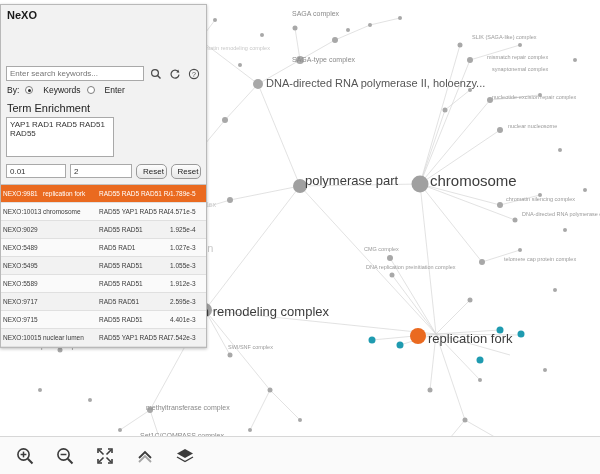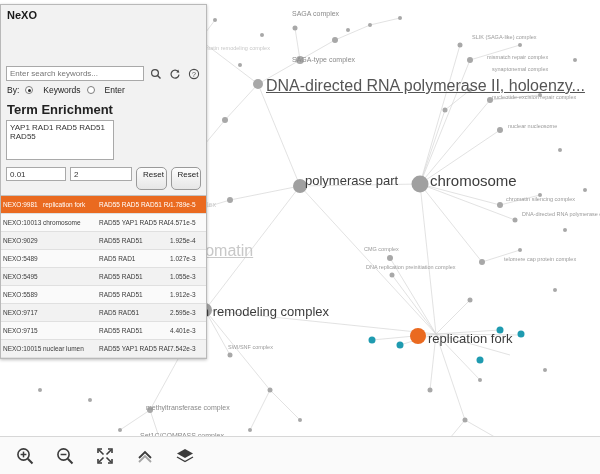--- a/index.html
+++ b/index.html
@@ -28,21 +28,21 @@
     height: 474px;
   }
   .node-label {
     position: absolute;
     color: #4a4a4a;
     white-space: nowrap;
     pointer-events: none;
   }
   .label-xl { font-size: 15px; color: #3c3c3c; }
   .label-lg { font-size: 13px; color: #3c3c3c; }
-  .label-md { font-size: 16px; color: #555; text-decoration: underline; }
+  .label-md { font-size: 11px; color: #555; }
   .label-sm { font-size: 7px; color: #8a8a8a; }
   .label-xs { font-size: 5.5px; color: #9a9a9a; }
   .label-ghost { color: #c8c8c8; }
 
   
   #nexo-panel {
     position: absolute;
     left: 0;
     top: 4px;
     width: 205px;
@@ -108,23 +108,22 @@
   .radio-dot.on::after {
     content: "";
     position: absolute;
     left: 1.5px; top: 1.5px;
     width: 3px; height: 3px;
     border-radius: 50%;
     background: #2b2b2b;
   }
   .section-label {
     padding: 2px 6px 3px 6px;
-    font-size: 13px;
+    font-size: 11px;
     color: #222;
-    font-weight: bold;
   }
   .term-area {
     margin: 0 5px 5px 5px;
     height: 40px;
     background: #ffffff;
     border: 1px solid #a9a9a9;
     font-size: 8px;
     color: #333;
     padding: 2px 3px;
     box-sizing: border-box;
@@ -143,21 +142,21 @@
     height: 14px;
     border: 1px solid #a9a9a9;
     background: #fff;
     font-size: 8px;
     padding: 0 3px;
     box-sizing: border-box;
     color: #333;
   }
   .param-input.wide { width: 62px; }
   .btn {
-    height: 23px;
+    height: 15px;
     min-width: 30px;
     border: 1px solid #9a9a9a;
     border-radius: 5px;
     background: linear-gradient(#fdfdfd, #e6e6e6);
     font-size: 8px;
     color: #222;
     padding: 0 6px;
     line-height: 13px;
     text-align: center;
     box-sizing: border-box;

